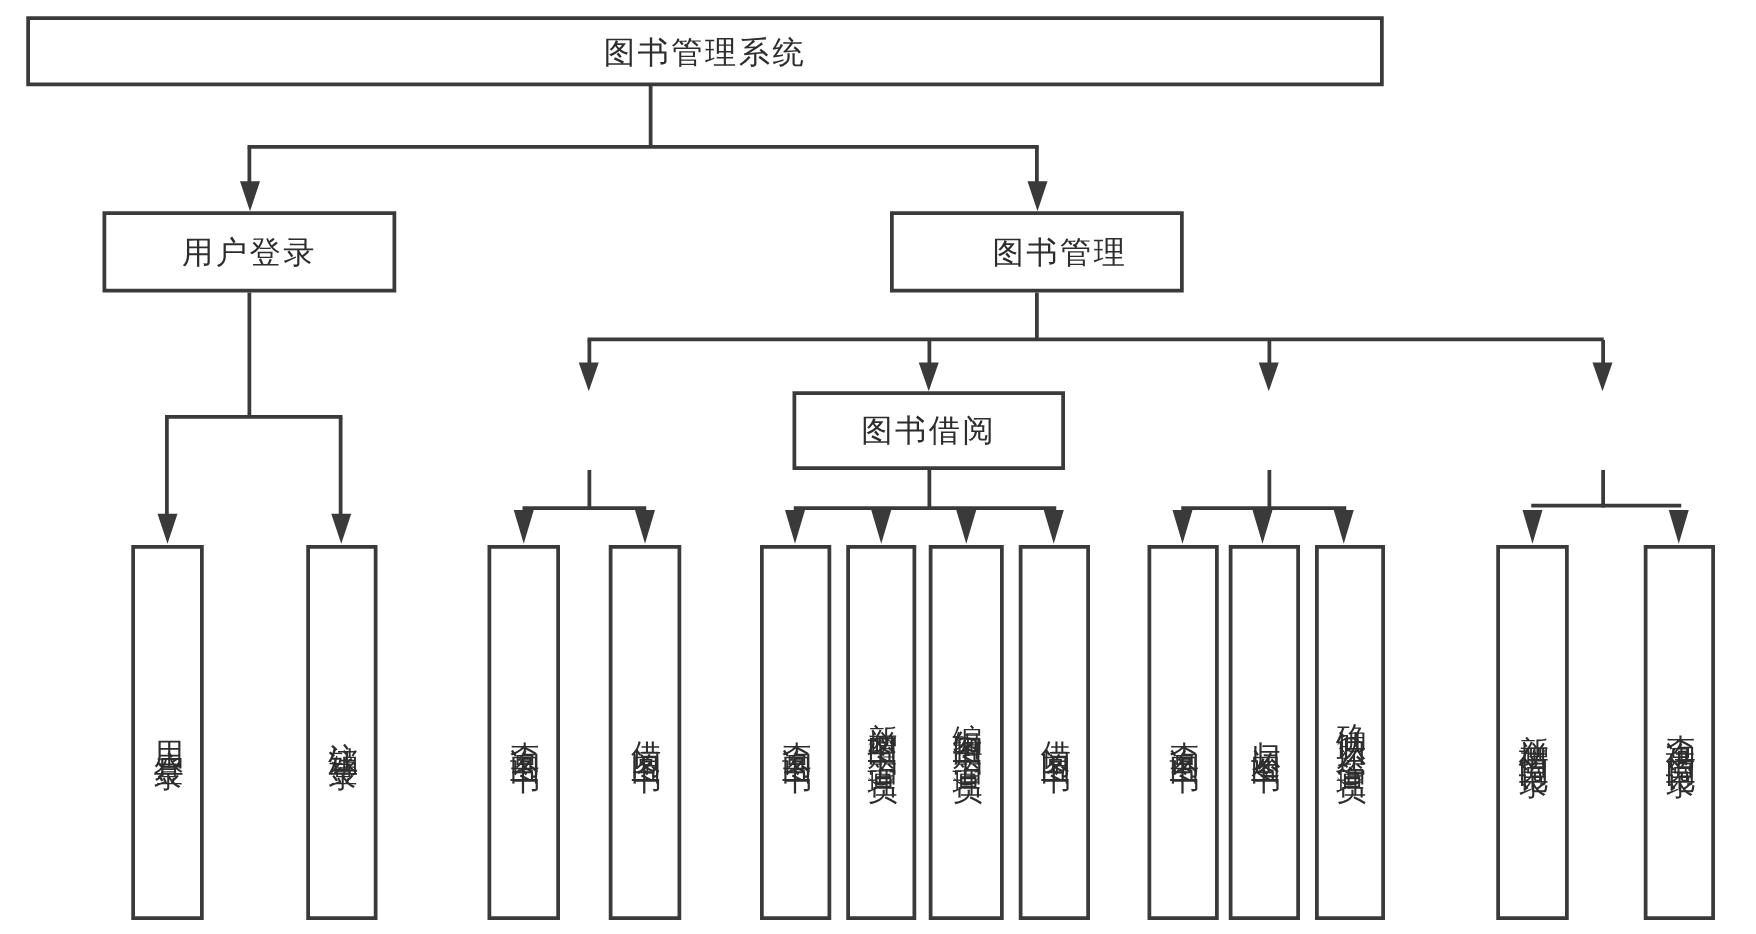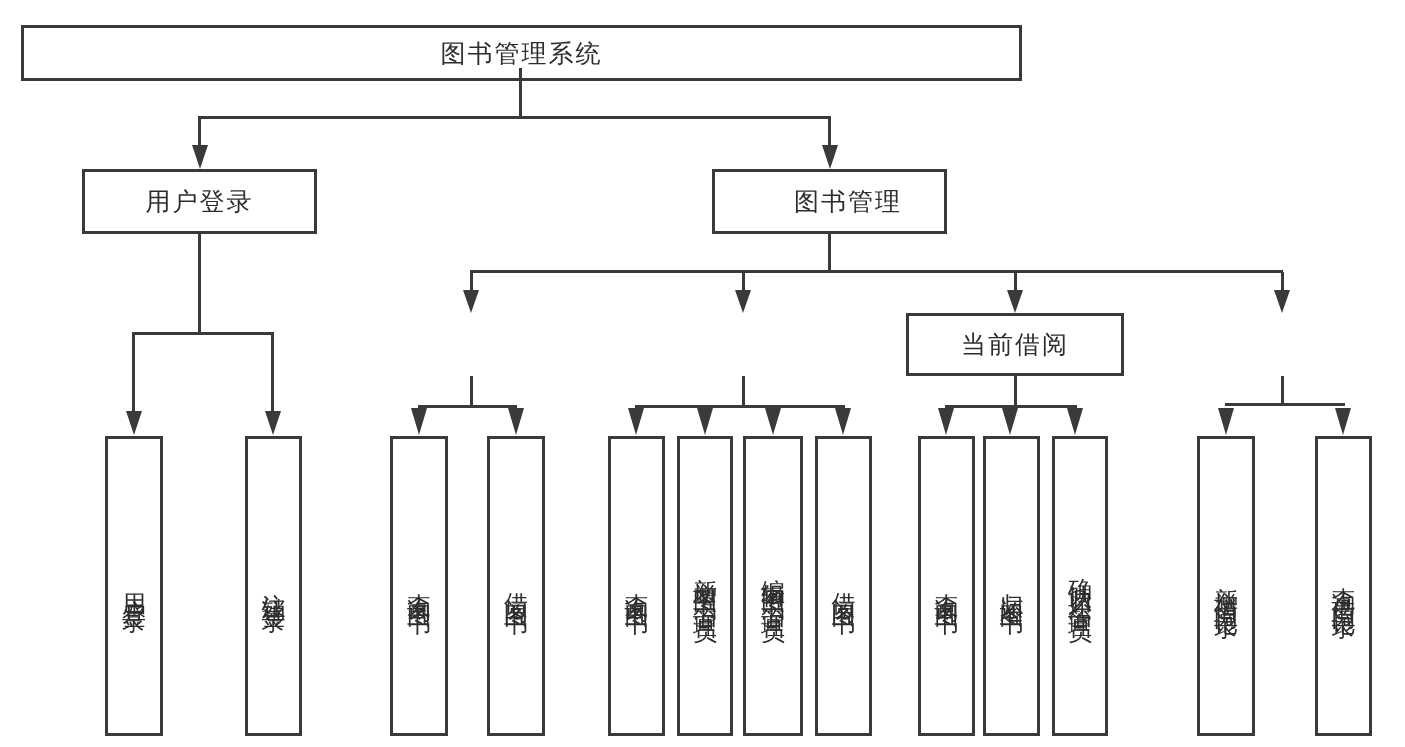--- a/index.html
+++ b/index.html
@@ -52,21 +52,21 @@
     color:#9b9b9b;
     white-space:nowrap;
     z-index:5;
   }
 </style>
 </head>
 <body>
 
 <div id="canvas">
 
-  <div class="node hnode" style="left:21px;top:13px;width:1001px;height:56px;margin-top:12px;">
+  <div class="node hnode" style="left:21px;top:13px;width:1086px;height:56px;">
     <span>图书管理系统</span>
   </div>
 
   <div class="vline" style="left:519px;top:68px;height:50px;"></div>
   <div class="hline" style="left:198px;top:116px;width:633px;"></div>
   <div class="vline" style="left:198px;top:118px;height:30px;"></div>
   <div class="arrow arrow-24" style="left:192px;top:145px;"></div>
   <div class="vline" style="left:828px;top:118px;height:30px;"></div>
   <div class="arrow arrow-24" style="left:822px;top:145px;"></div>
 
@@ -88,22 +88,22 @@
   <div class="hline" style="left:470px;top:270px;width:813px;"></div>
   <div class="vline" style="left:470px;top:272px;height:20px;"></div>
   <div class="arrow arrow-23" style="left:463px;top:290px;"></div>
   <div class="vline" style="left:742px;top:272px;height:20px;"></div>
   <div class="arrow arrow-23" style="left:735px;top:290px;"></div>
   <div class="vline" style="left:1014px;top:272px;height:20px;"></div>
   <div class="arrow arrow-23" style="left:1007px;top:290px;"></div>
   <div class="vline" style="left:1281px;top:272px;height:20px;"></div>
   <div class="arrow arrow-23" style="left:1274px;top:290px;"></div>
 
-  <div class="node hnode" style="left:906px;top:313px;width:218px;height:63px;">
-    <span>当前借阅</span>
+  <div class="node hnode" style="left:634px;top:313px;width:218px;height:63px;">
+    <span>图书借阅</span>
   </div>
 
   <div class="vline" style="left:470px;top:376px;height:31px;"></div>
   <div class="hline" style="left:418px;top:405px;width:99px;"></div>
   <div class="arrow arrow-27" style="left:411px;top:408px;"></div>
   <div class="arrow arrow-27" style="left:508px;top:408px;"></div>
 
   <div class="vline" style="left:742px;top:376px;height:31px;"></div>
   <div class="hline" style="left:635px;top:405px;width:210px;"></div>
   <div class="arrow arrow-27" style="left:628px;top:408px;"></div>

